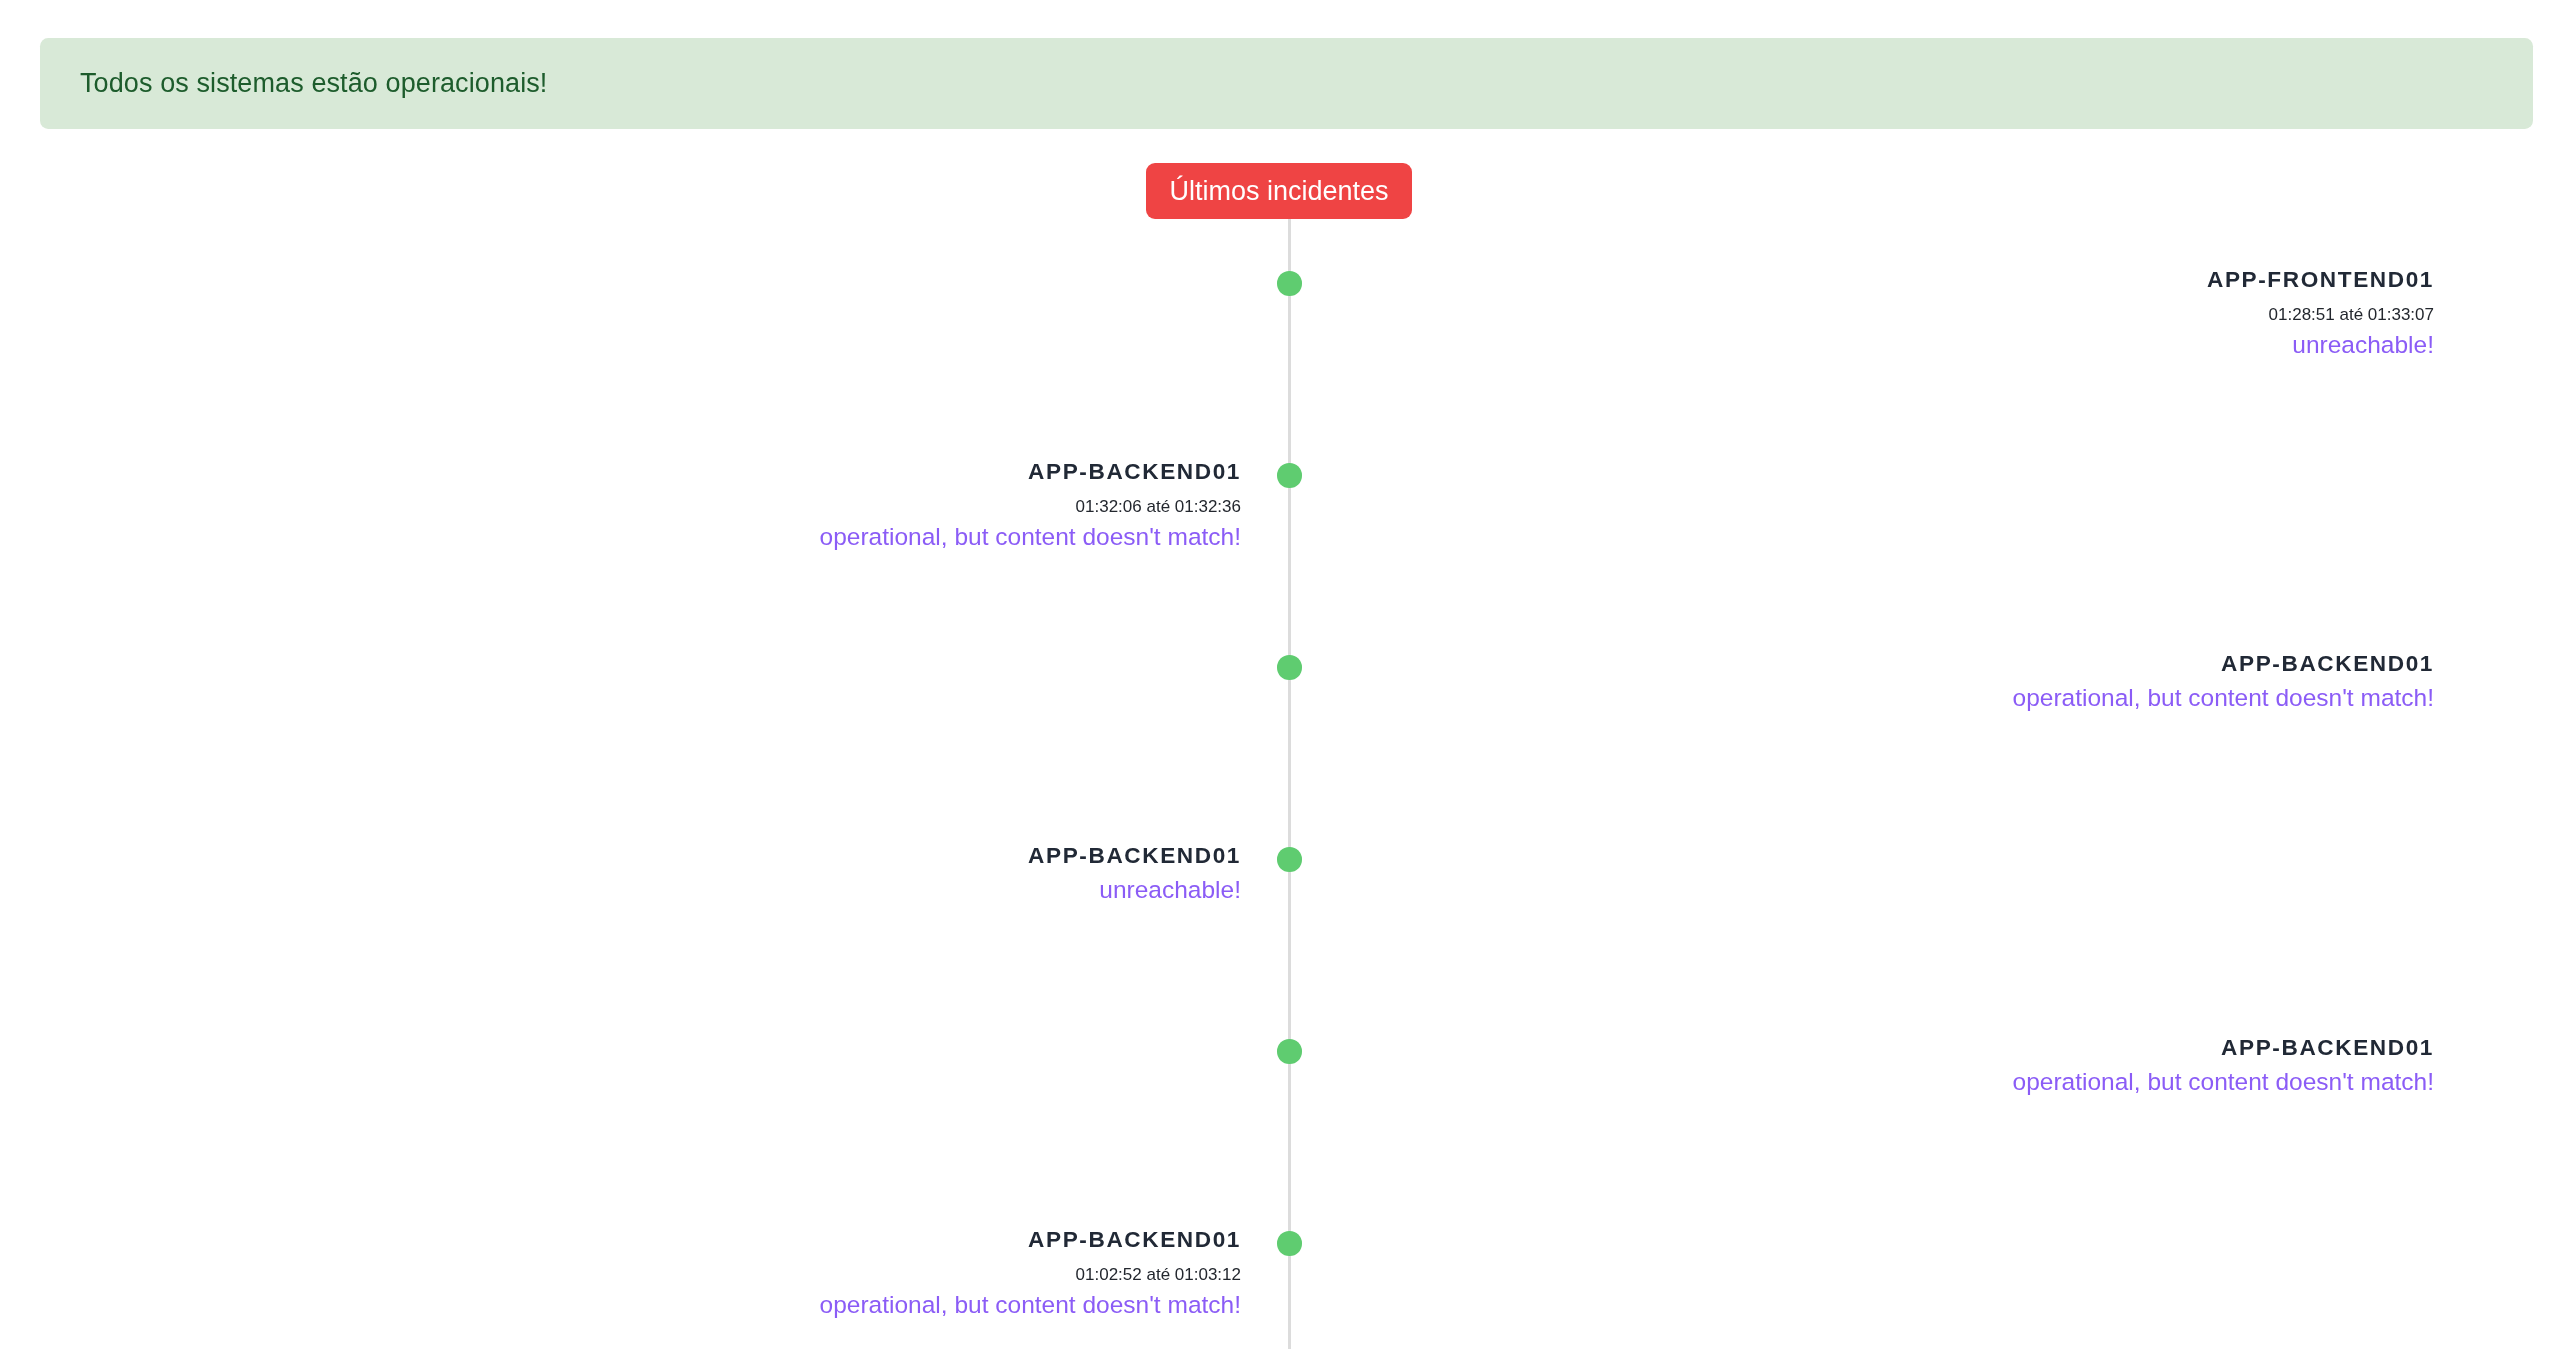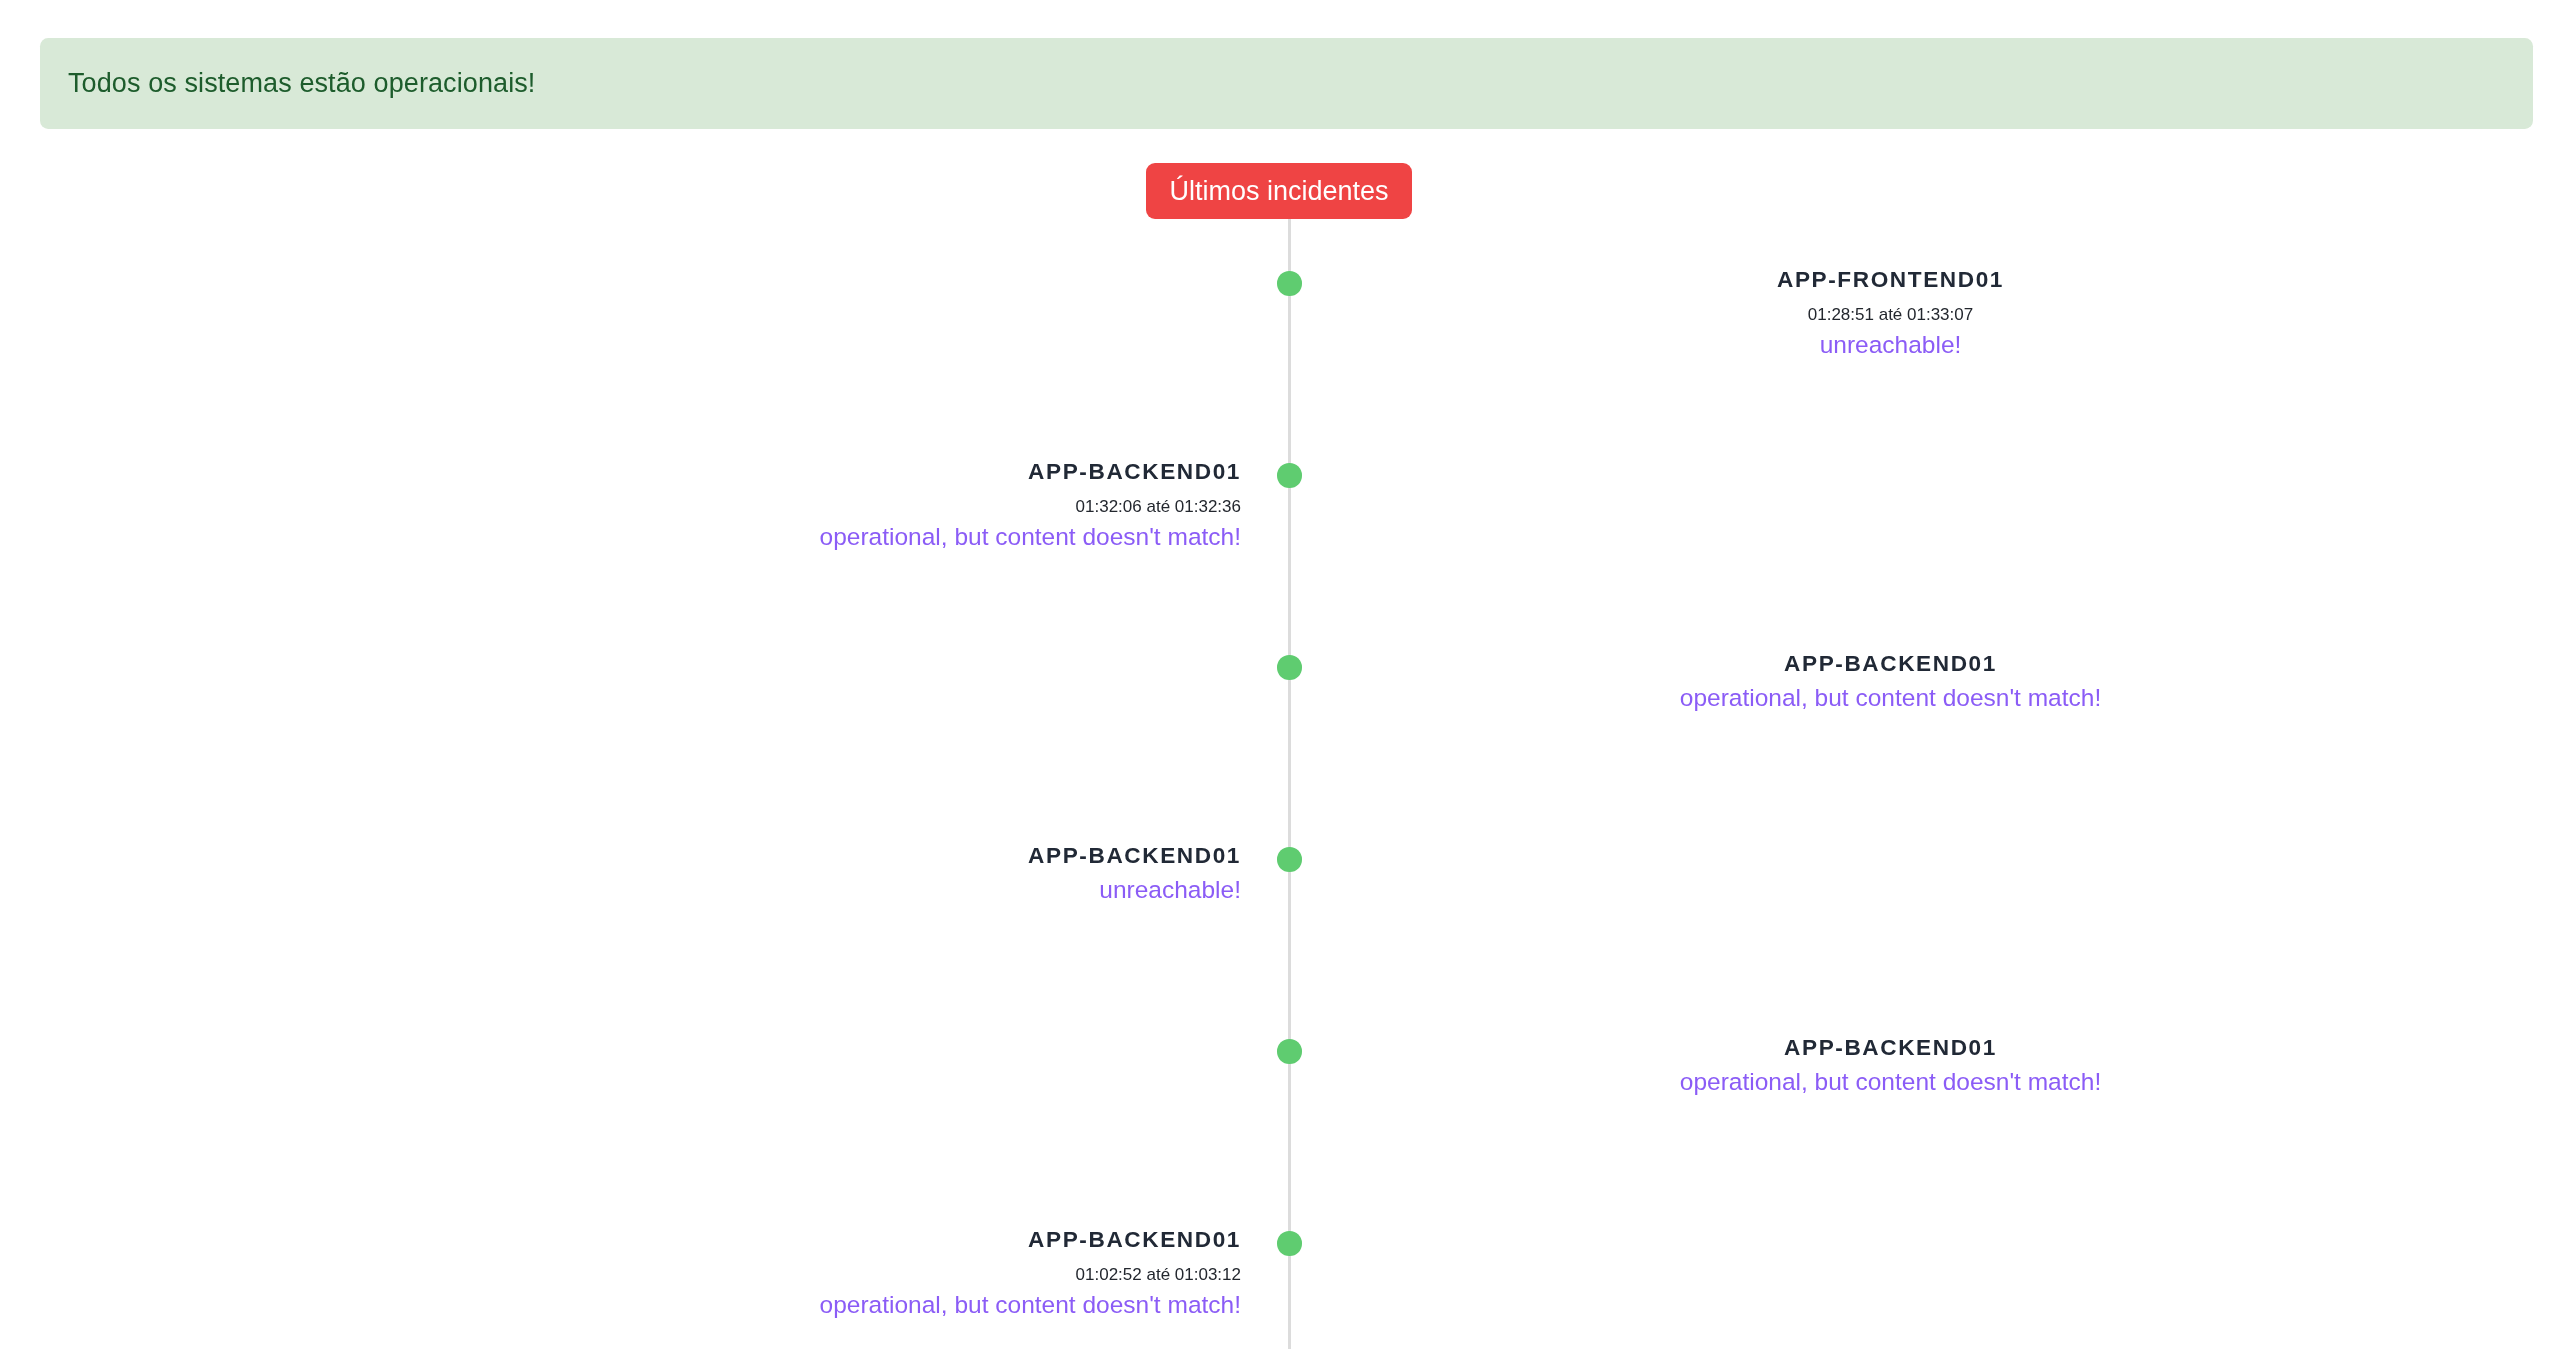--- a/index.html
+++ b/index.html
@@ -27,21 +27,21 @@
     width: 2493px;
     height: 91px;
     background: #d8e9d7;
     border-radius: 8.2px;
     display: flex;
     align-items: center;
   }
   .status-banner-text {
     font-size: 27px;
     color: #1d5c2c;
-    padding-left: 28px;
+    padding-left: 40px;
     line-height: 1;
     letter-spacing: 0.1px;
   }
 
   
   .timeline {
     position: absolute;
     left: 0;
     top: 145px;
     width: 2576px;
@@ -97,21 +97,21 @@
   }
 
   .incident-body {
     position: absolute;
     top: 100px;
   }
 
   .incident.side-right .incident-body {
     left: 1347px;
     width: 1087px;
-    text-align: center;
+    text-align: right;
   }
 
   .incident.side-left .incident-body {
     left: 154px;
     width: 1087px;
     text-align: right;
   }
 
   .incident-host {
     font-size: 22.6px;

